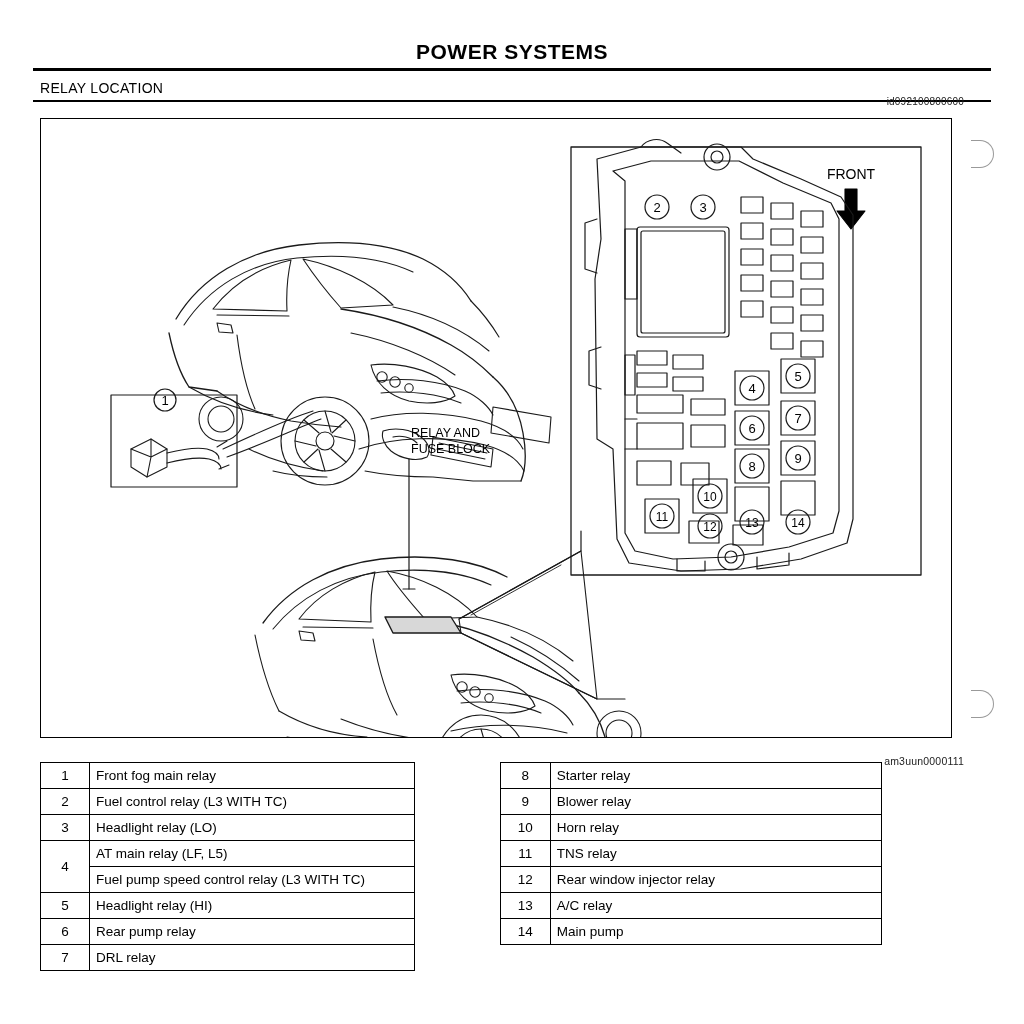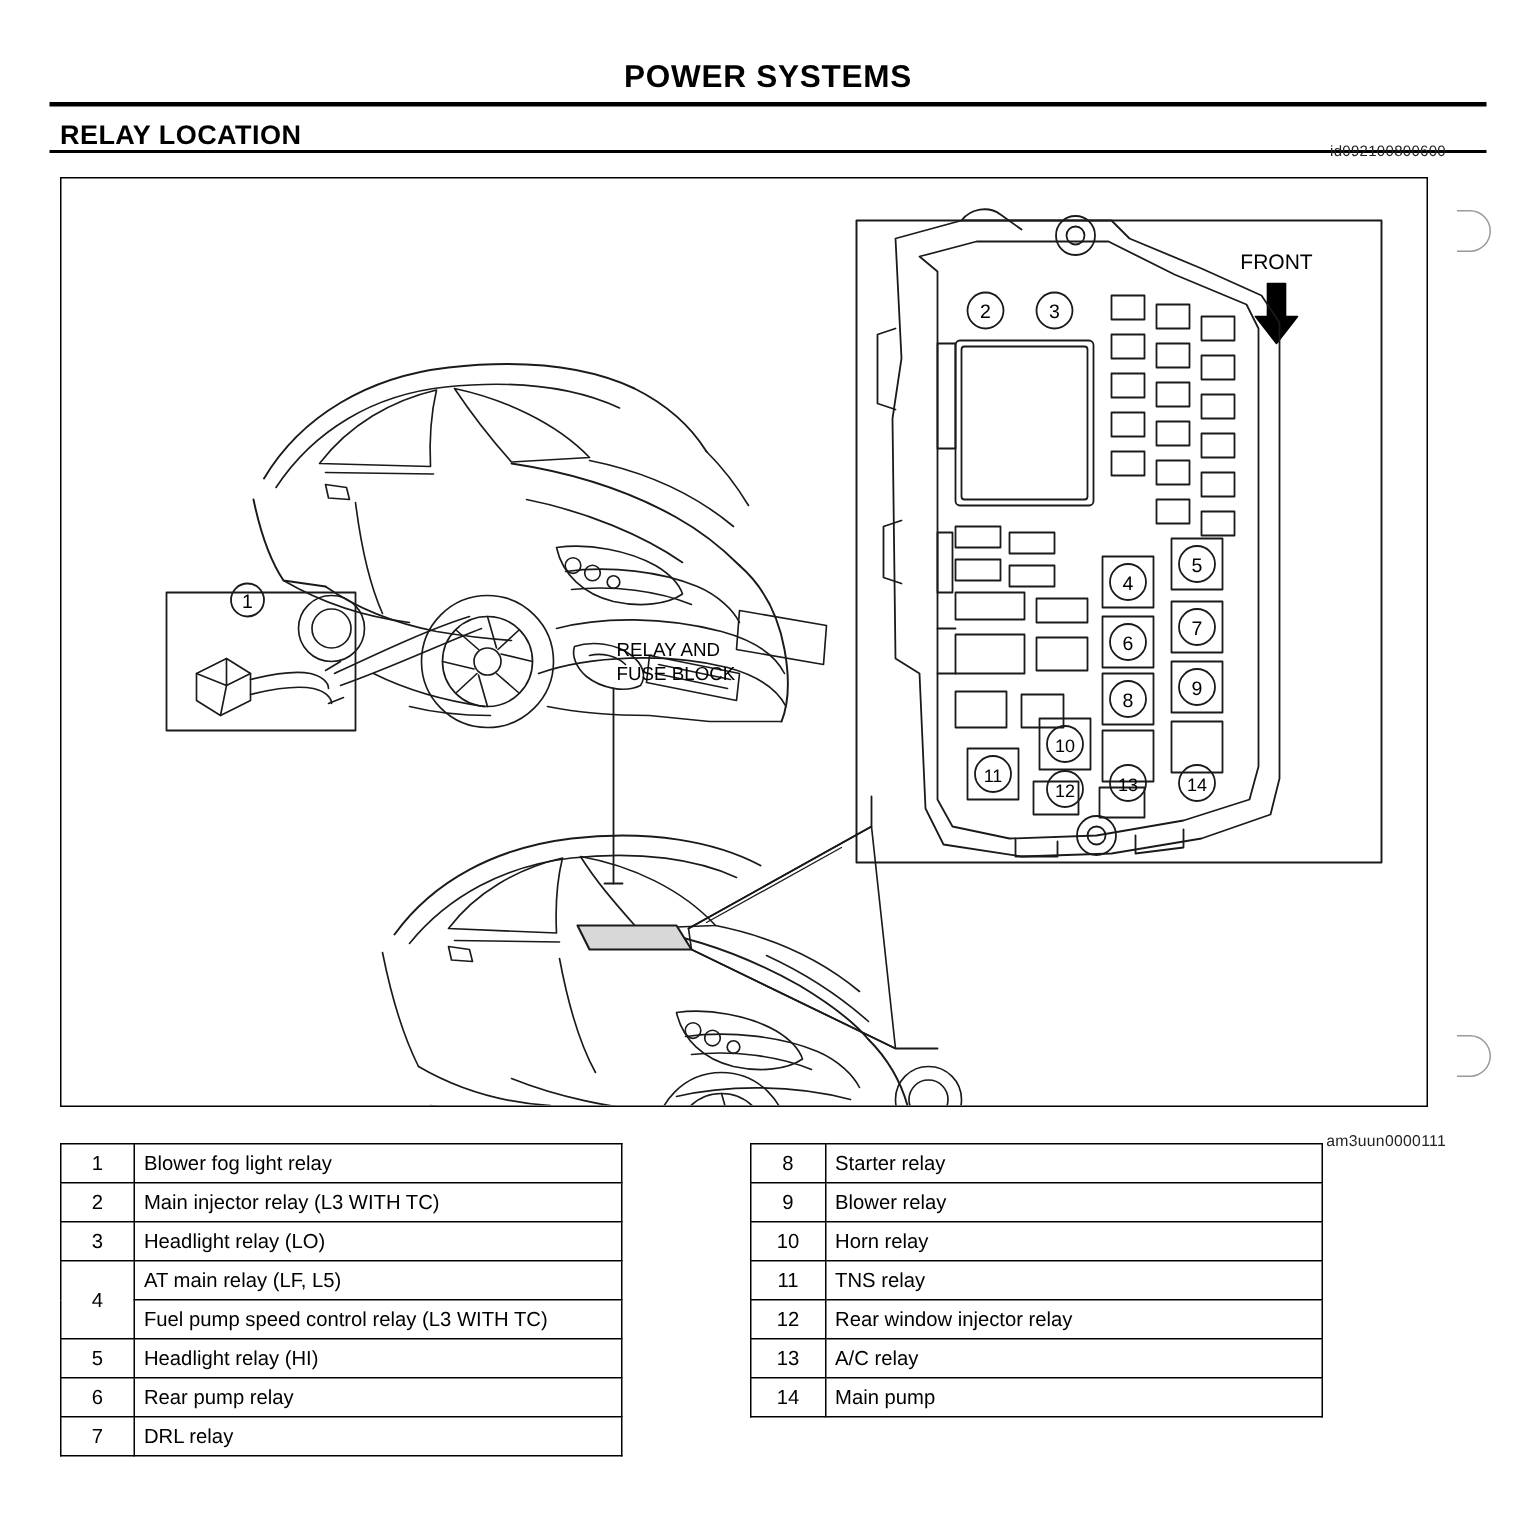--- a/index.html
+++ b/index.html
@@ -37,22 +37,22 @@
     top: 68px;
     left: 33px;
     width: 958px;
     height: 3px;
     background: #000;
   }
   .section-title {
     position: absolute;
     top: 80px;
     left: 40px;
-    font-size: 18px;
-    font-weight: bold;
+    font-size: 14px;
+    font-weight: normal;
     letter-spacing: 0.3px;
   }
   .section-rule {
     position: absolute;
     top: 100px;
     left: 33px;
     width: 958px;
     height: 2px;
     background: #000;
   }
@@ -396,25 +396,25 @@
         </g>
 
       </g>
     </svg>
   </div>
 
   <table class="legend left">
     <tbody>
       <tr>
         <td class="num">1</td>
-        <td class="desc">Blower fog light relay</td>
+        <td class="desc">Front fog main relay</td>
       </tr>
       <tr>
         <td class="num">2</td>
-        <td class="desc">Main injector relay (L3 WITH TC)</td>
+        <td class="desc">Fuel control relay (L3 WITH TC)</td>
       </tr>
       <tr>
         <td class="num">3</td>
         <td class="desc">Headlight relay (LO)</td>
       </tr>
       <tr>
         <td class="num" rowspan="2">4</td>
         <td class="desc">AT main relay (LF, L5)</td>
       </tr>
       <tr>

